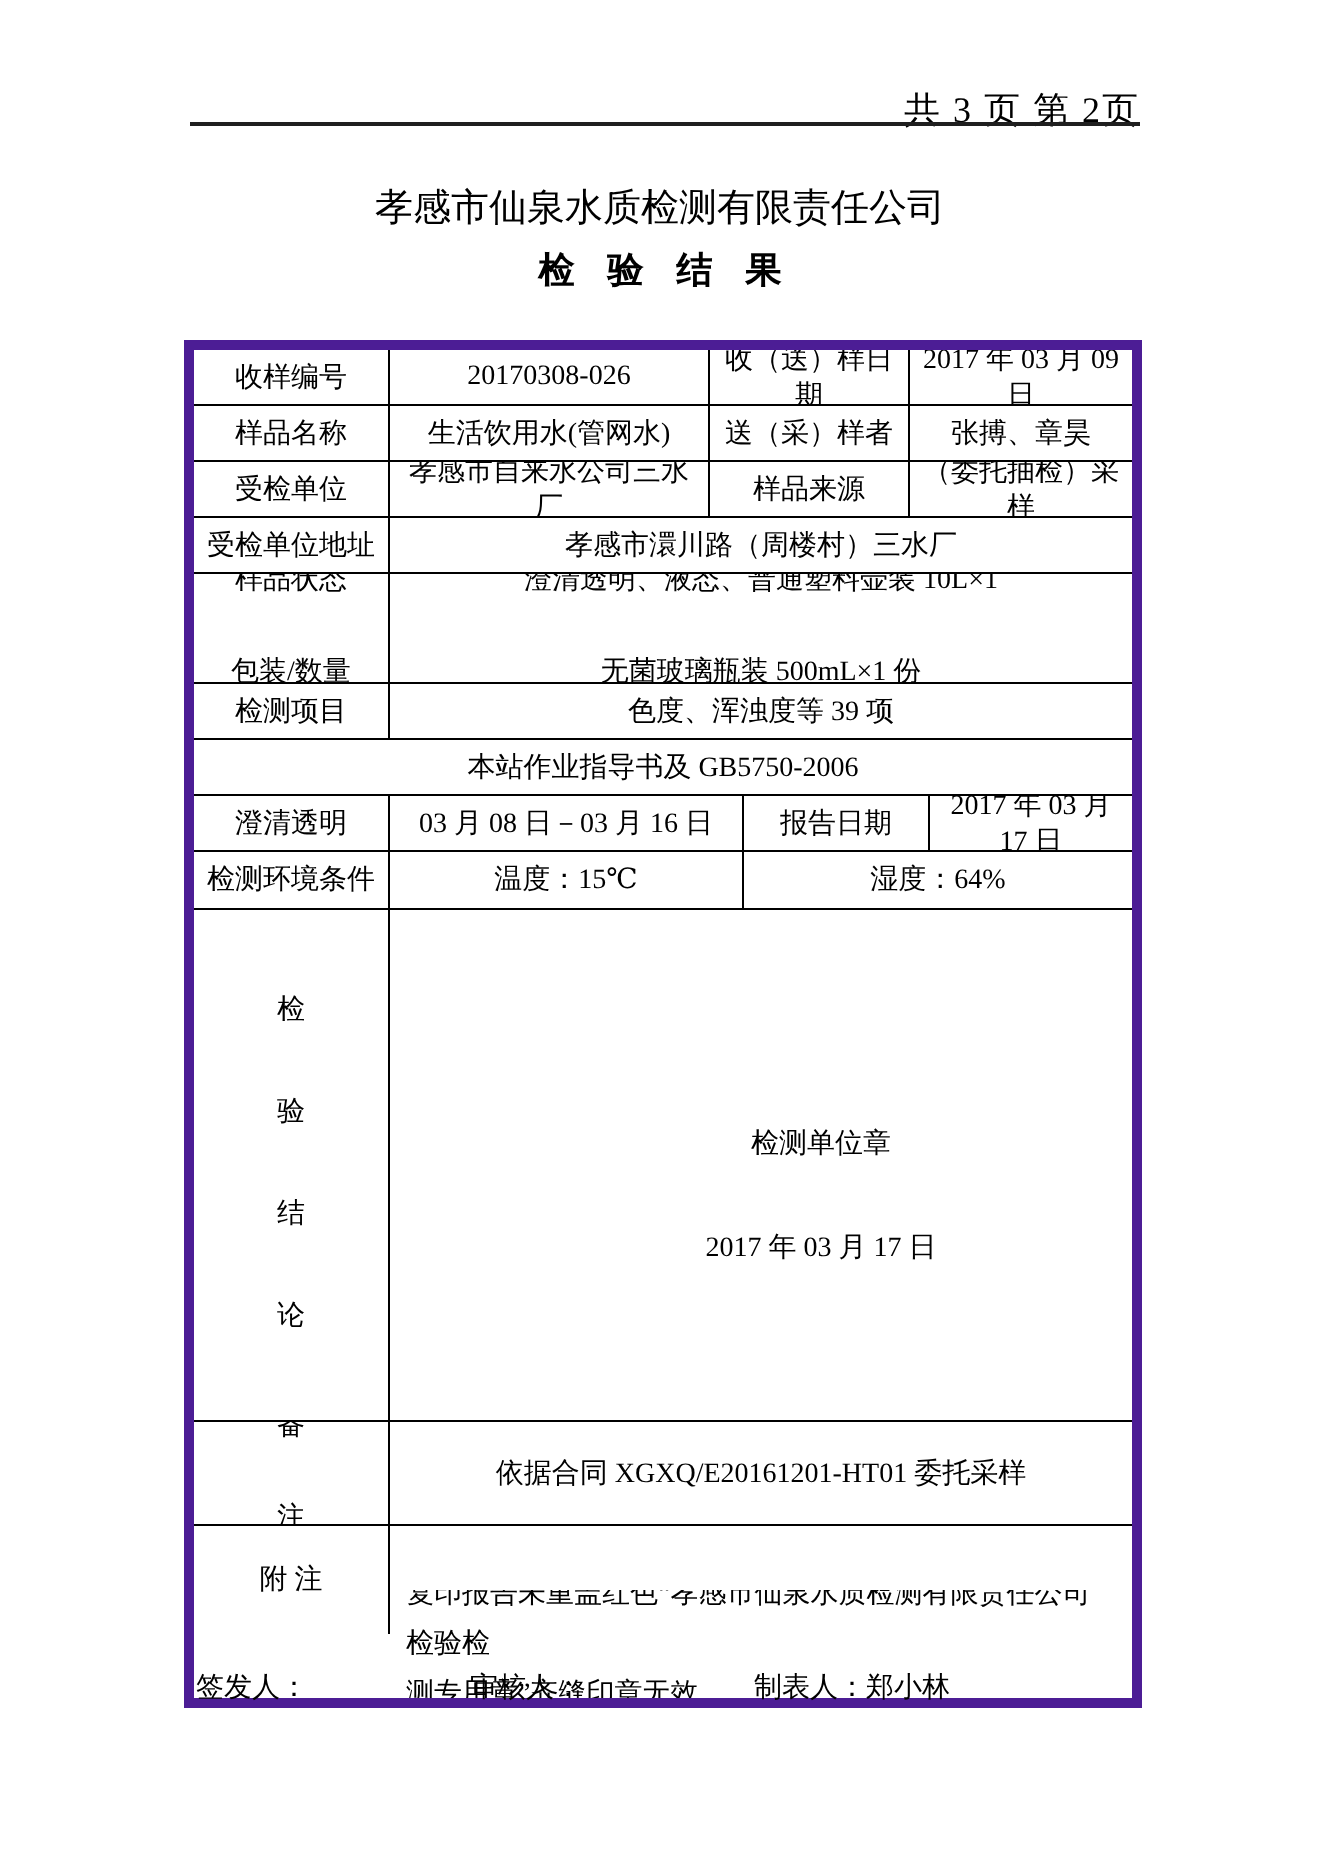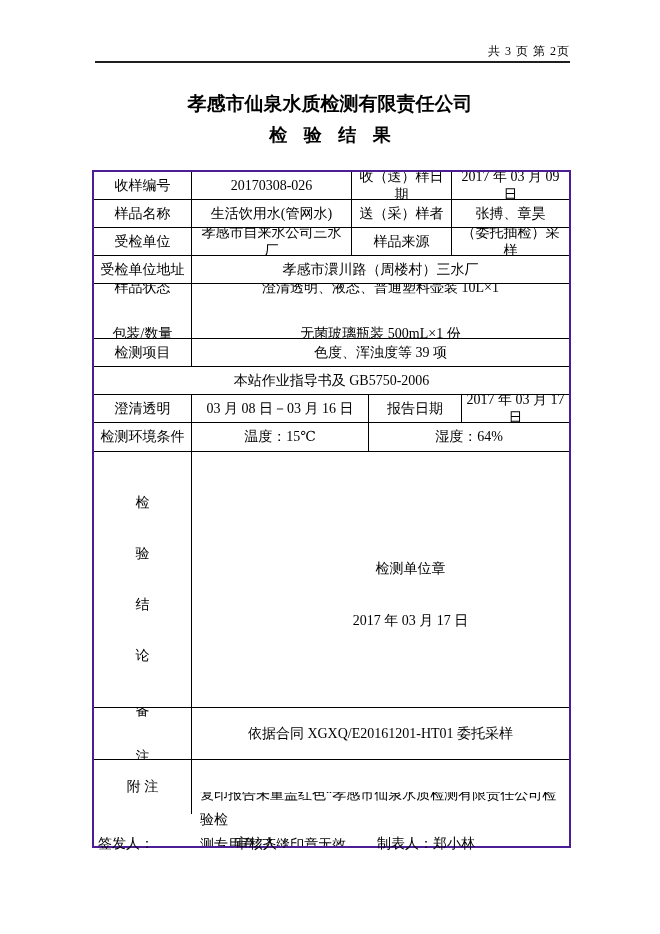--- a/index.html
+++ b/index.html
@@ -6,39 +6,39 @@
   html,body { background:#ffffff; }
   body {
     width:660px; height:934px;
     font-family:"Liberation Serif","DejaVu Serif",serif;
     color:#000;
   }
   .page { position:relative; width:660px; height:934px; background:#fff; overflow:hidden; }
 
   .page-info {
     position:absolute; top:43px; right:90px;
-    font-size:12px; letter-spacing:1px;
+    font-size:18px; letter-spacing:1px;
   }
   .top-rule {
     position:absolute; top:61px; left:95px; width:475px; height:2px;
     background:#1f1f1f;
   }
   .company {
     position:absolute; top:91px; left:0; width:100%;
-    text-align:center; font-size:19px; font-weight:bold;
+    text-align:center; font-size:19px; font-weight:normal;
   }
   .doc-title {
     position:absolute; top:123px; left:0; width:100%;
     text-align:center; font-size:18px; font-weight:bold;
     letter-spacing:6px; text-indent:6px;
   }
 
   .report-table {
     position:absolute; left:92px; top:170px; width:479px;
-    border:2px solid #4c1d95; background:#fff;
+    border:5px solid #4c1d95; background:#fff;
   }
   .trow { display:flex; border-bottom:1px solid #000; width:100%; }
   .trow:last-child { border-bottom:none; }
   .cell {
     border-right:1px solid #000;
     display:flex; align-items:center; justify-content:center;
     font-size:14px; text-align:center; overflow:hidden;
     padding:0 4px;
   }
   .cell:last-child { border-right:none; flex:1; }

